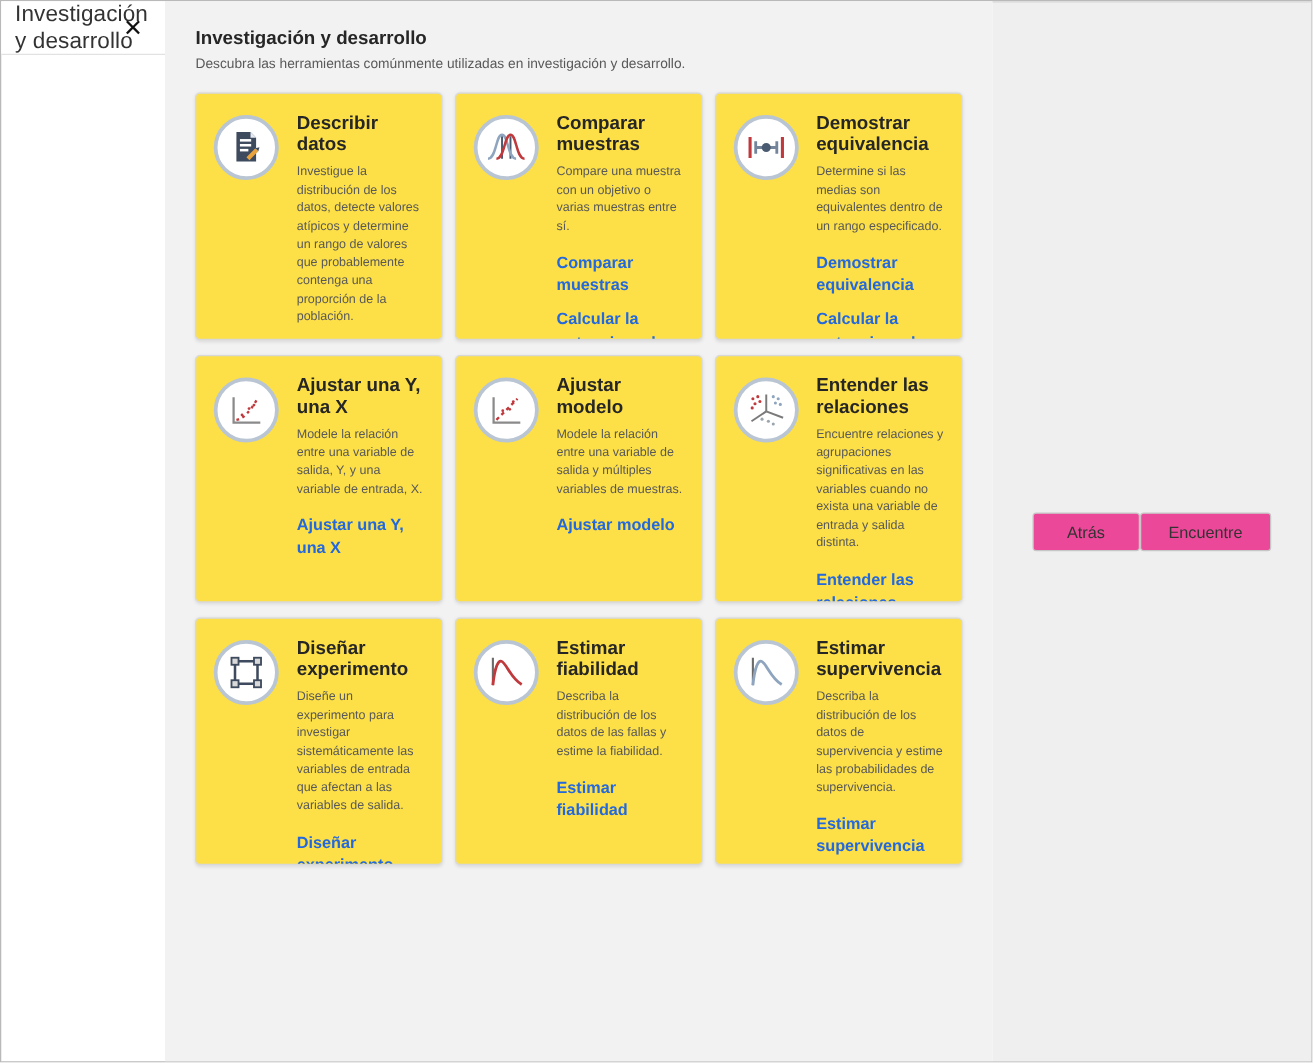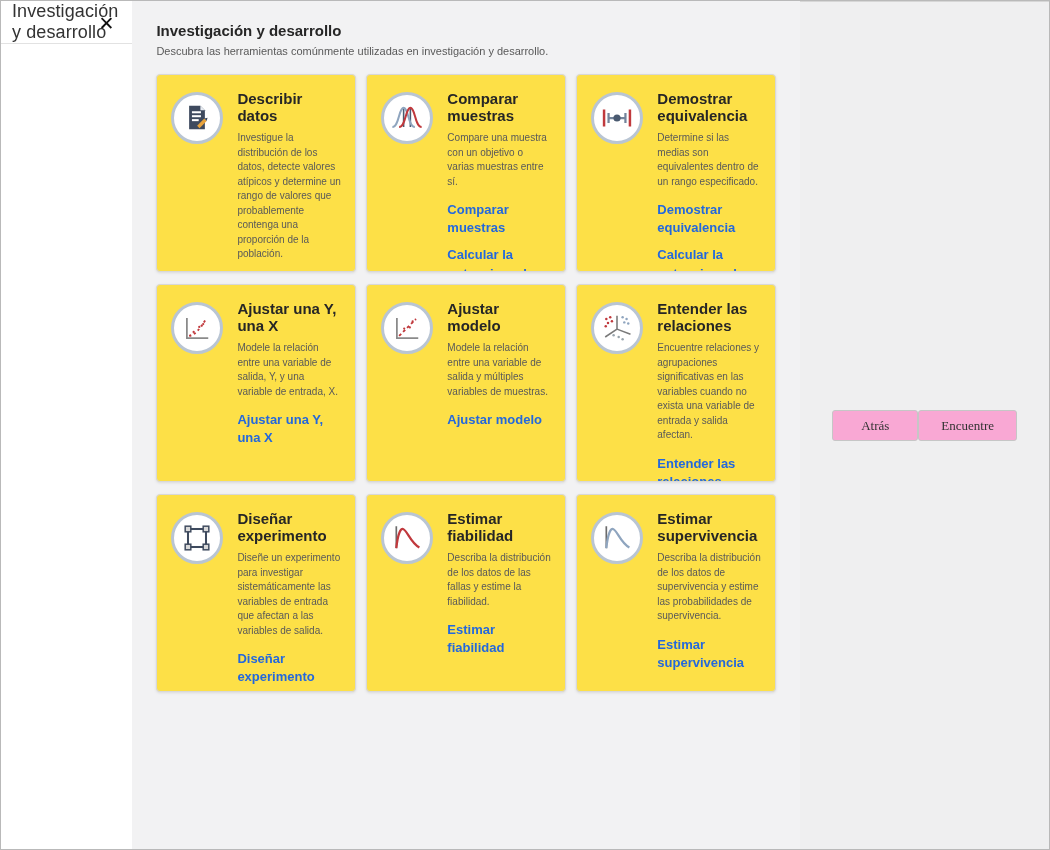--- a/index.html
+++ b/index.html
@@ -99,25 +99,25 @@
   
   .footer {
     flex: 0 0 62px;
     background: #efeff0;
     border-top: 1px solid #d6d6d6;
     display: flex; align-items: center; justify-content: space-between;
     padding: 0 32px;
   }
   .btn {
     min-width: 86px; height: 31px;
-    background: #f9a8d4;
+    background: #ec4899;
     border: 1px solid #c6c6c6;
     border-radius: 3px;
     font-size: 13px; color: #333;
-    font-family: Liberation Serif, serif;
+    font-family: Liberation Sans, sans-serif;
     padding: 4px 22px;
     cursor: pointer;
   }
 </style>
 </head>
 <body>
 
 <div class="dialog">
 
   <div class="titlebar">
@@ -251,21 +251,21 @@
     </g>
     <g fill="#9aa5ad">
       <circle cx="13" cy="22.5" r="1.1"></circle>
                 <circle cx="17.5" cy="24" r="1.1"></circle>
       <circle cx="21" cy="26" r="1.1"></circle>
     </g>
   </svg>
           </span>
     <div class="card-body">
       <div class="card-title">Entender las relaciones</div>
-      <div class="card-desc">Encuentre relaciones y agrupaciones significativas en las variables cuando no exista una variable de entrada y salida afectan.</div>
+      <div class="card-desc">Encuentre relaciones y agrupaciones significativas en las variables cuando no exista una variable de entrada y salida distinta.</div>
       <div class="card-links">
               <a class="card-link">Entender las relaciones</a>
             </div>
     </div>
   </div>
 
   <div class="card">
     <span class="icon-ring">
             <svg viewBox="0 0 32 32" fill="none">
     <rect x="8" y="8" width="16" height="16" stroke="#3e4a5e" stroke-width="1.8"></rect>

